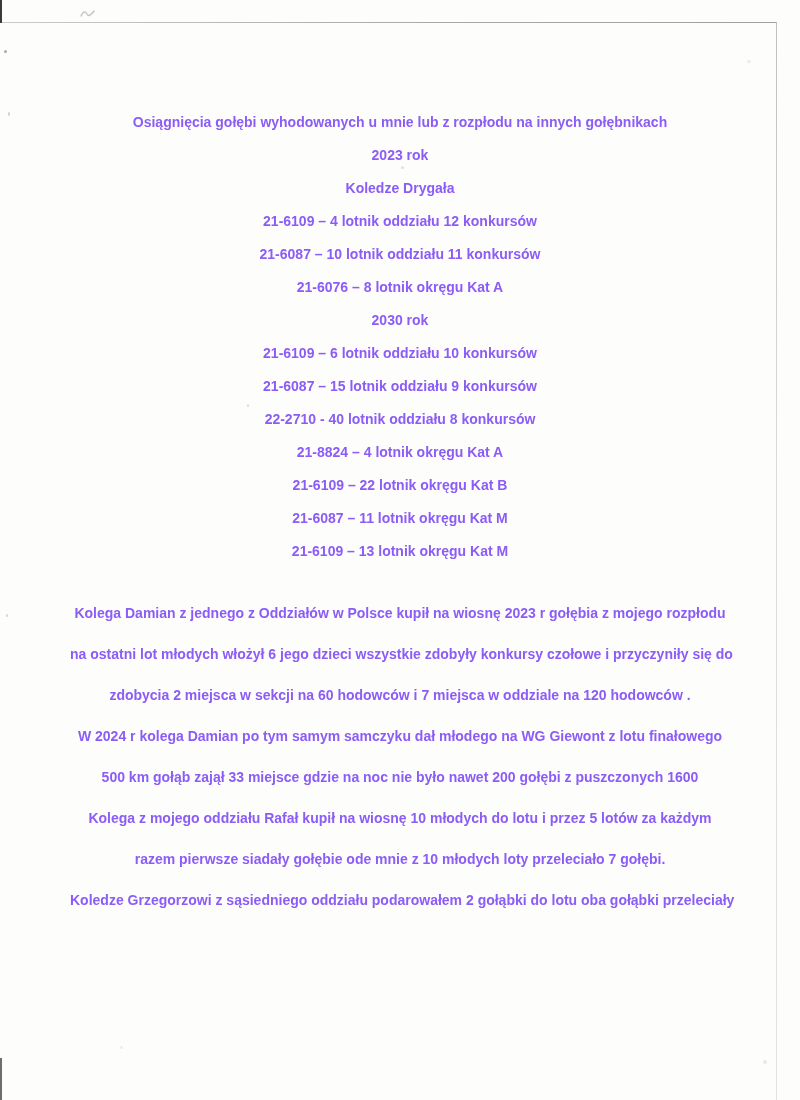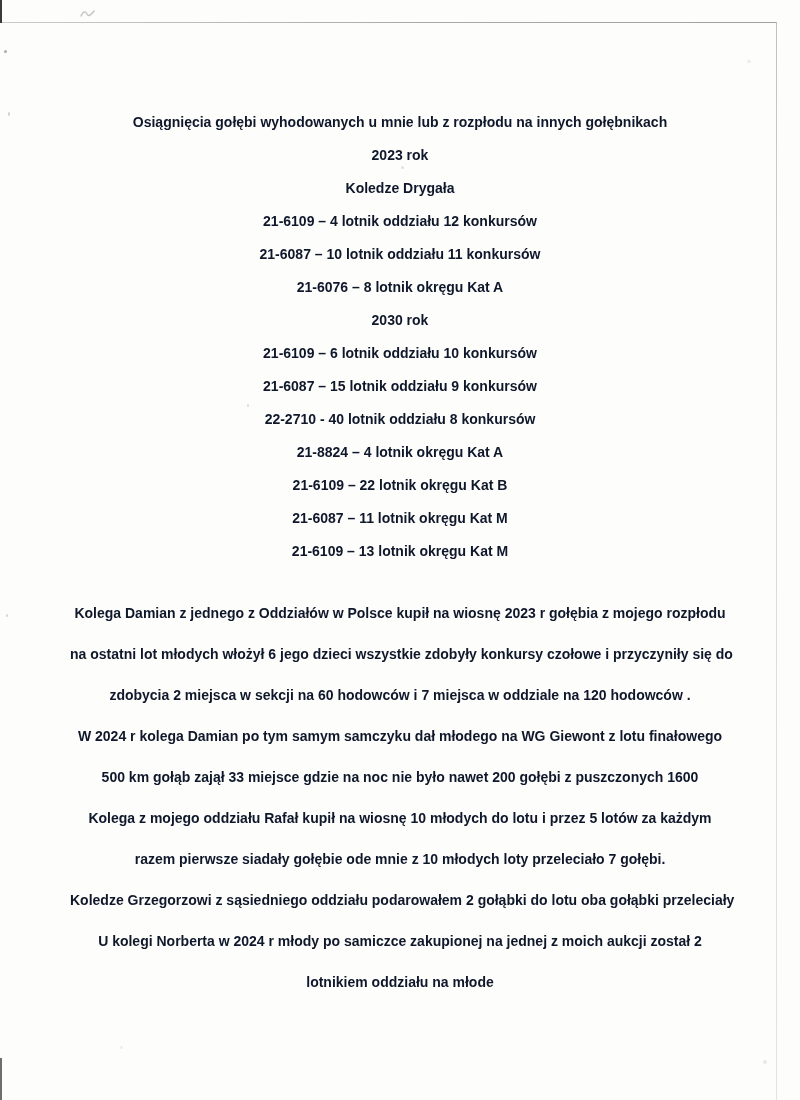--- a/index.html
+++ b/index.html
@@ -8,21 +8,21 @@
     background: #e9e9e7;
   }
   .page {
     position: relative;
     width: 800px;
     height: 1100px;
     margin: 0 auto;
     background: #fdfdfc;
     overflow: hidden;
     font-family: "Liberation Sans", sans-serif;
-    color: #0f172a;
+    color: #8b5cf6;
   }
   
   .scan-top-line {
     position: absolute;
     left: 0; top: 22px;
     width: 777px; height: 1px;
     background: linear-gradient(to right, #c2c2c2, #9a9a9a 55%, #8f8f8f);
     opacity: 0.85;
   }
   .scan-right-line {
@@ -143,20 +143,16 @@
         <span class="pline">W 2024 r kolega Damian po tym samym samczyku dał młodego na WG Giewont z lotu finałowego</span>
         <span class="pline">500 km gołąb zajął 33 miejsce gdzie na noc nie było nawet 200 gołębi z puszczonych 1600</span>
       </p>
       <p class="para">
         <span class="pline">Kolega z mojego oddziału Rafał kupił na wiosnę 10 młodych do lotu i przez 5 lotów za każdym</span>
         <span class="pline">razem pierwsze siadały gołębie ode mnie z 10 młodych loty przeleciało 7 gołębi.</span>
       </p>
       <p class="para">
         <span class="pline">Koledze Grzegorzowi z sąsiedniego oddziału podarowałem 2 gołąbki do lotu oba gołąbki przeleciały</span>
       </p>
-      <p class="para">
-        <span class="pline">U kolegi Norberta w 2024 r młody po samiczce zakupionej na jednej z moich aukcji został 2</span>
-        <span class="pline">lotnikiem oddziału na młode</span>
-      </p>
     </div>
 
   </div>
 </div>
 
 </body></html>

